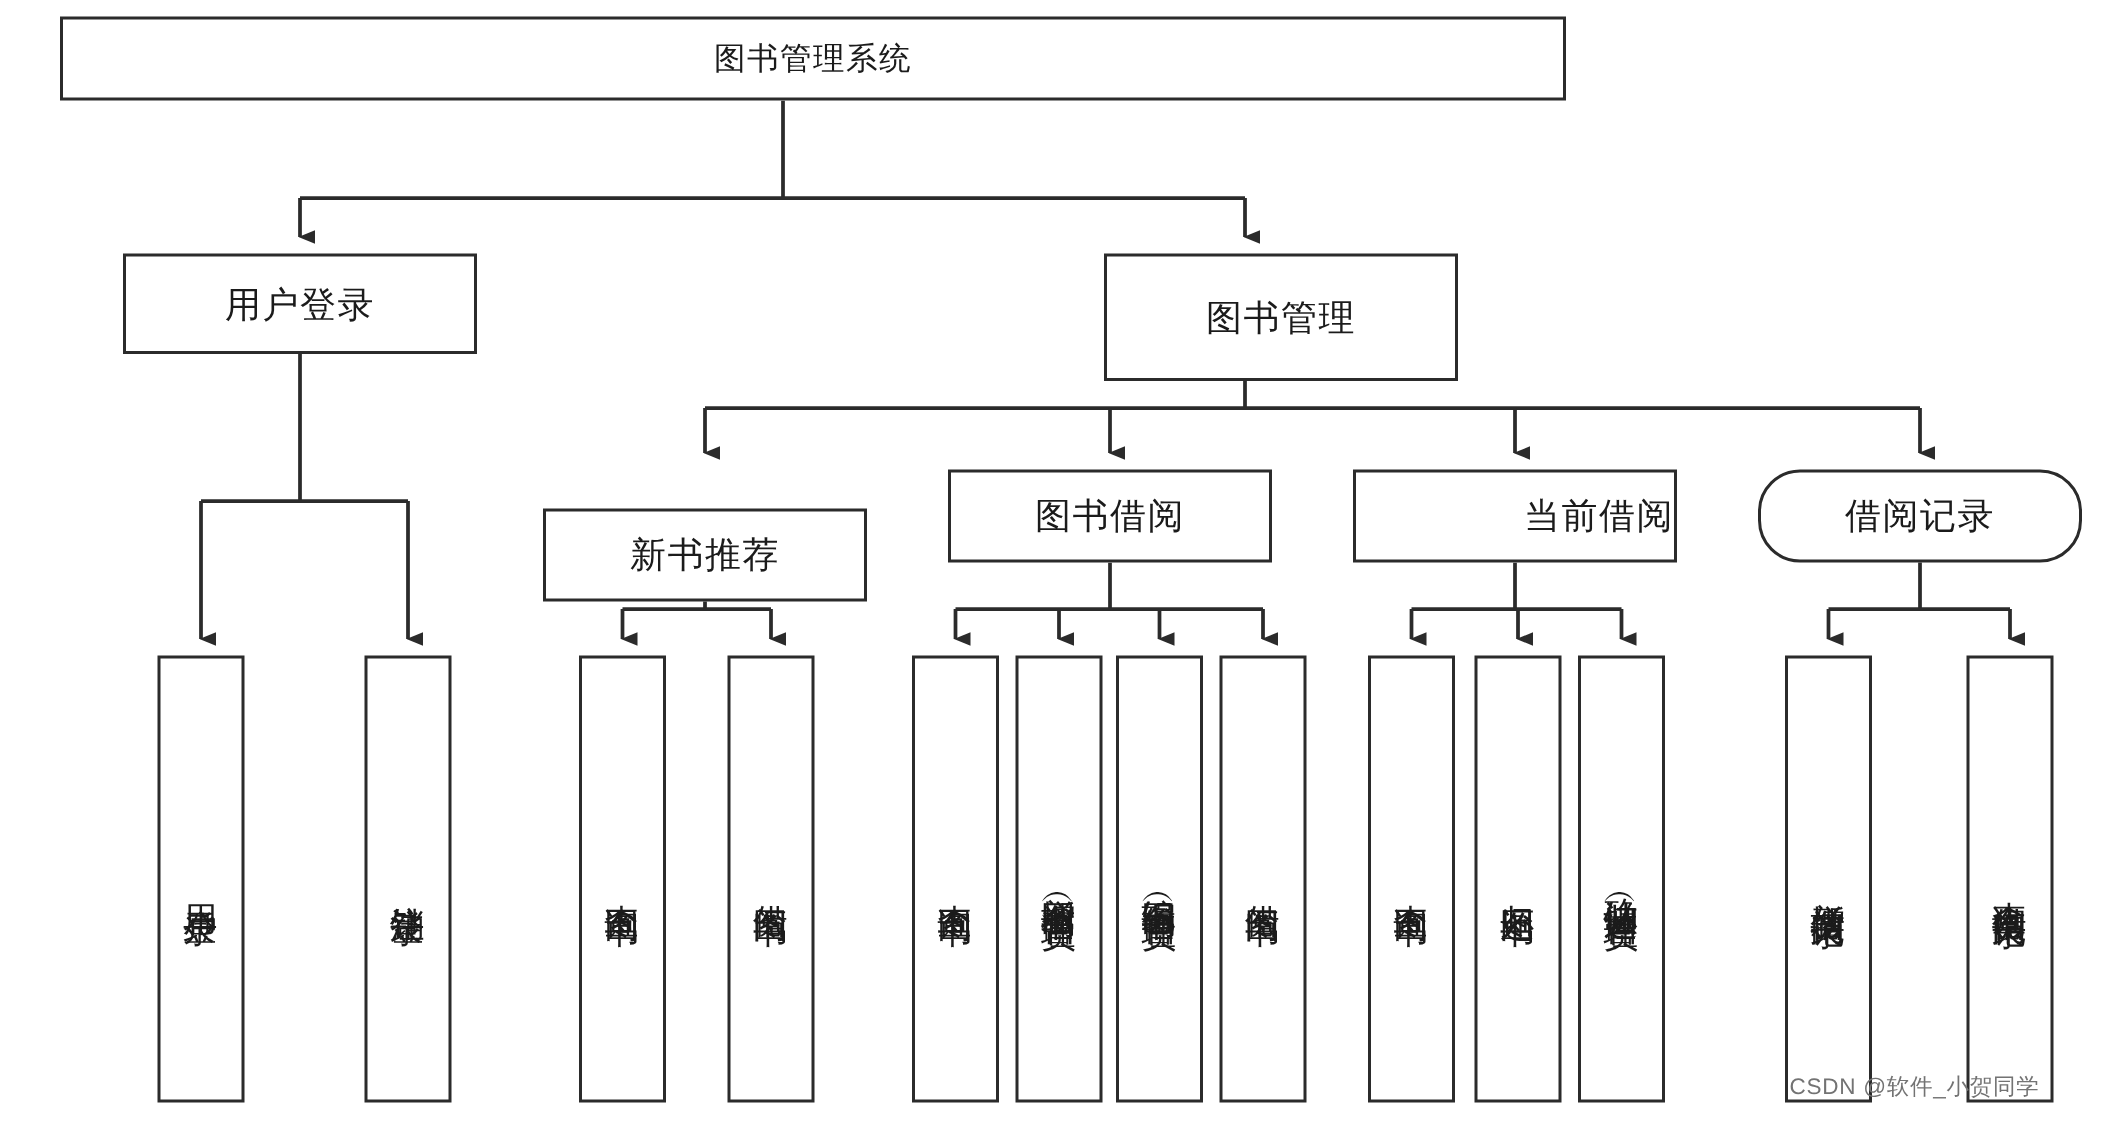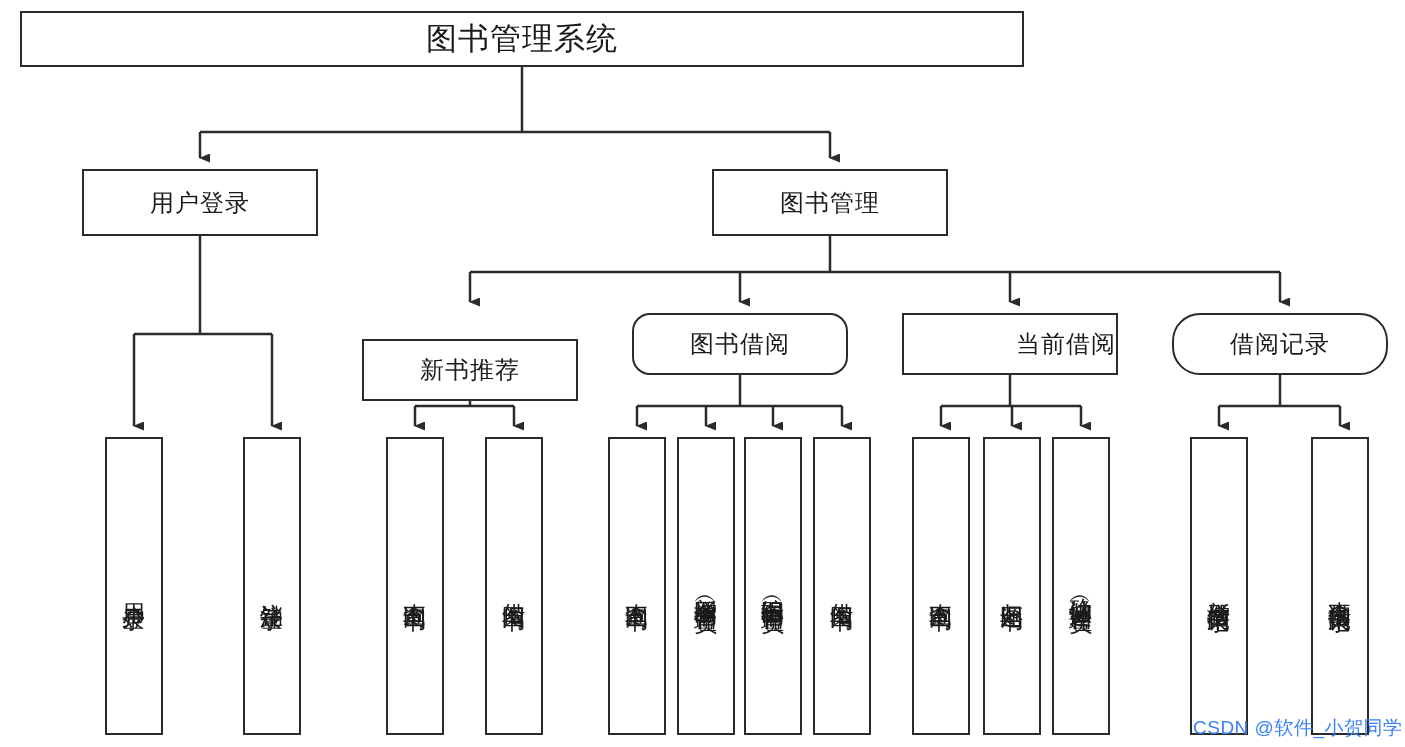--- a/index.html
+++ b/index.html
@@ -33,38 +33,39 @@
   }
   .node.vertical {
     writing-mode: vertical-rl;
     text-orientation: upright;
     font-size: 23px;
     letter-spacing: 2px;
     line-height: 1.05;
     padding-top: 6px;
   }
   .node.title {
-    font-size: 31px;
+    font-size: 21px;
+    margin-left: 20px;
   }
   .node-label {
     display: block;
     white-space: pre;
   }
   svg.links {
     position: absolute;
     left: 0;
     top: 0;
     width: 1405px;
     height: 747px;
     pointer-events: none;
   }
   .watermark {
     position: absolute;
-    font-size: 19px;
-    color: #3b82f6;
+    font-size: 15px;
+    color: #737373;
     white-space: nowrap;
     letter-spacing: 0.5px;
   }
 </style>
 </head>
 <body>
 
 <div id="canvas">
   <svg class="links" viewBox="0 0 1405 747">
     <defs>
@@ -109,27 +110,27 @@
       </g>
   </svg>
 
   <div id="node-layer">
       <div class="node horizontal title" style="left: 20px; top: 11px; width: 1004px; height: 56px;">
         <span class="node-label">图书管理系统</span>
       </div>
       <div class="node horizontal" style="left: 82px; top: 169px; width: 236px; height: 67px;">
         <span class="node-label">用户登录</span>
       </div>
-      <div class="node horizontal" style="left: 712px; top: 169px; width: 236px; height: 67px;">
+      <div class="node horizontal" style="left: 736px; top: 169px; width: 236px; height: 85px;">
         <span class="node-label">图书管理</span>
       </div>
       <div class="node horizontal" style="left: 362px; top: 313px; width: 216px; height: 62px; margin-top: 26px;">
         <span class="node-label">新书推荐</span>
       </div>
-      <div class="node horizontal" style="left: 632px; top: 313px; width: 216px; height: 62px; border-radius: 18px;">
+      <div class="node horizontal" style="left: 632px; top: 313px; width: 216px; height: 62px;">
         <span class="node-label">图书借阅</span>
       </div>
       <div class="node horizontal" style="left: 902px; top: 313px; width: 216px; height: 62px; justify-content: flex-end;">
         <span class="node-label">当前借阅</span>
       </div>
       <div class="node horizontal" style="left: 1172px; top: 313px; width: 216px; height: 62px; border-radius: 28px;">
         <span class="node-label">借阅记录</span>
       </div>
       <div class="node vertical" style="left: 105px; top: 437px; width: 58px; height: 298px;">
         <span class="node-label">用户登录</span>

